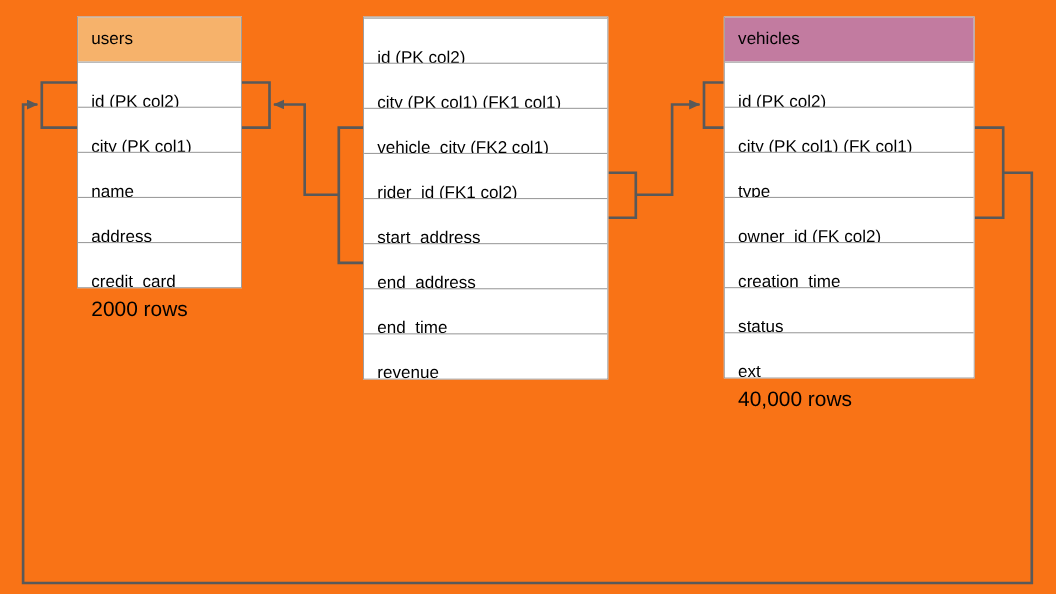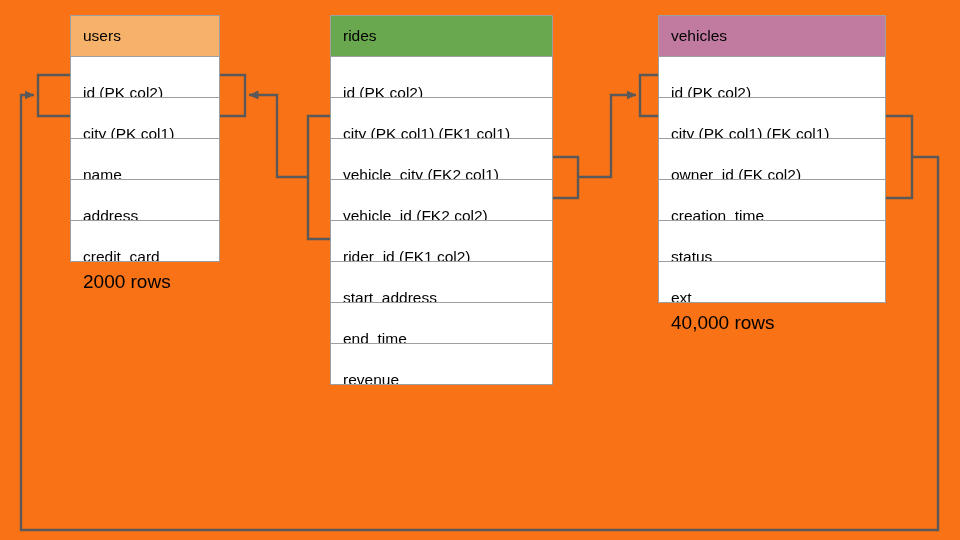--- a/index.html
+++ b/index.html
@@ -91,40 +91,40 @@
           <div class="tbl-row">name</div>
           <div class="tbl-row">address</div>
           <div class="tbl-row">credit_card</div>
         </div>
     </div>
     <div class="tbl-caption">2000 rows</div>
   </div>
 
   <div class="tbl" style="left:330px;top:15px;width:223px;">
     <div class="tbl-box" style="width:223px;">
-      <div class="tbl-header" style="background: rgb(106, 168, 79);">rides</div>
       <div class="tbl-rows">
           <div class="tbl-row">id (PK col2)</div>
           <div class="tbl-row">city (PK col1) (FK1 col1)</div>
           <div class="tbl-row">vehicle_city (FK2 col1)</div>
-          <div class="tbl-row">vehicle_id (FK2 col2)</div>
           <div class="tbl-row">rider_id (FK1 col2)</div>
           <div class="tbl-row">start_address</div>
+          <div class="tbl-row">end_address</div>
           <div class="tbl-row">end_time</div>
           <div class="tbl-row">revenue</div>
         </div>
     </div>
   </div>
 
   <div class="tbl" style="left:658px;top:15px;width:188px;">
     <div class="tbl-box" style="width:228px;">
       <div class="tbl-header" style="background: rgb(194, 123, 160);">vehicles</div>
       <div class="tbl-rows">
           <div class="tbl-row">id (PK col2)</div>
           <div class="tbl-row">city (PK col1) (FK col1)</div>
+          <div class="tbl-row">type</div>
           <div class="tbl-row">owner_id (FK col2)</div>
           <div class="tbl-row">creation_time</div>
           <div class="tbl-row">status</div>
           <div class="tbl-row">ext</div>
         </div>
     </div>
     <div class="tbl-caption">40,000 rows</div>
   </div>
 
 </div>

